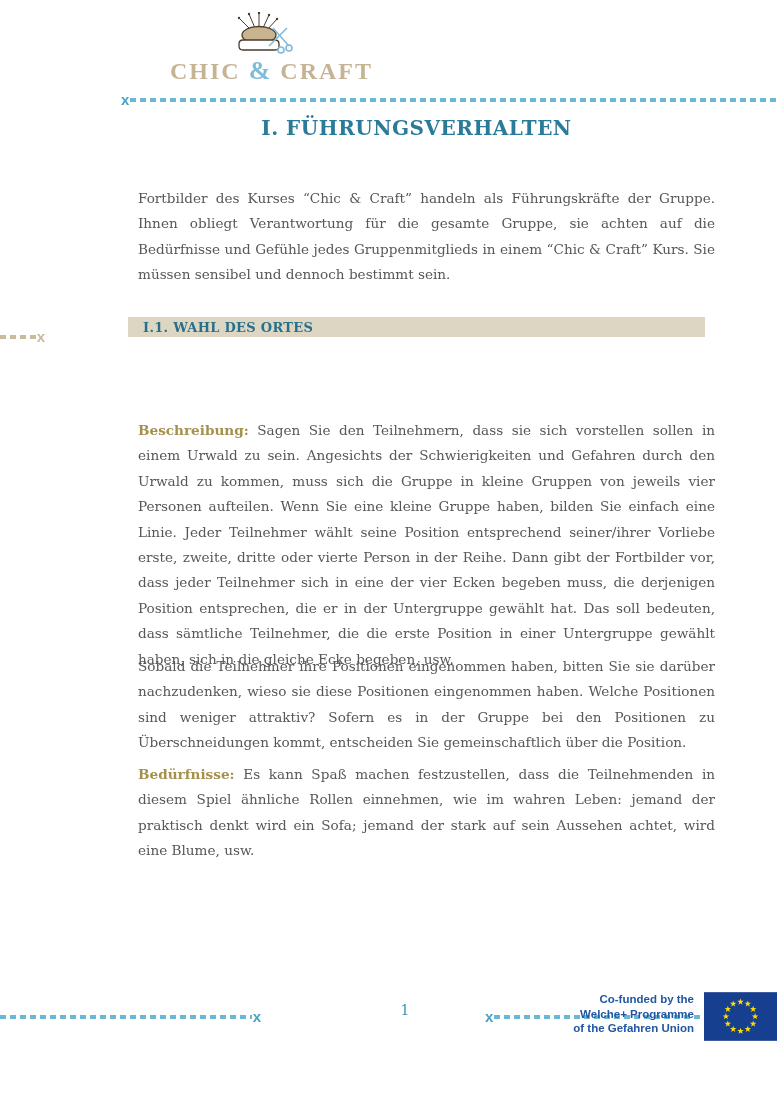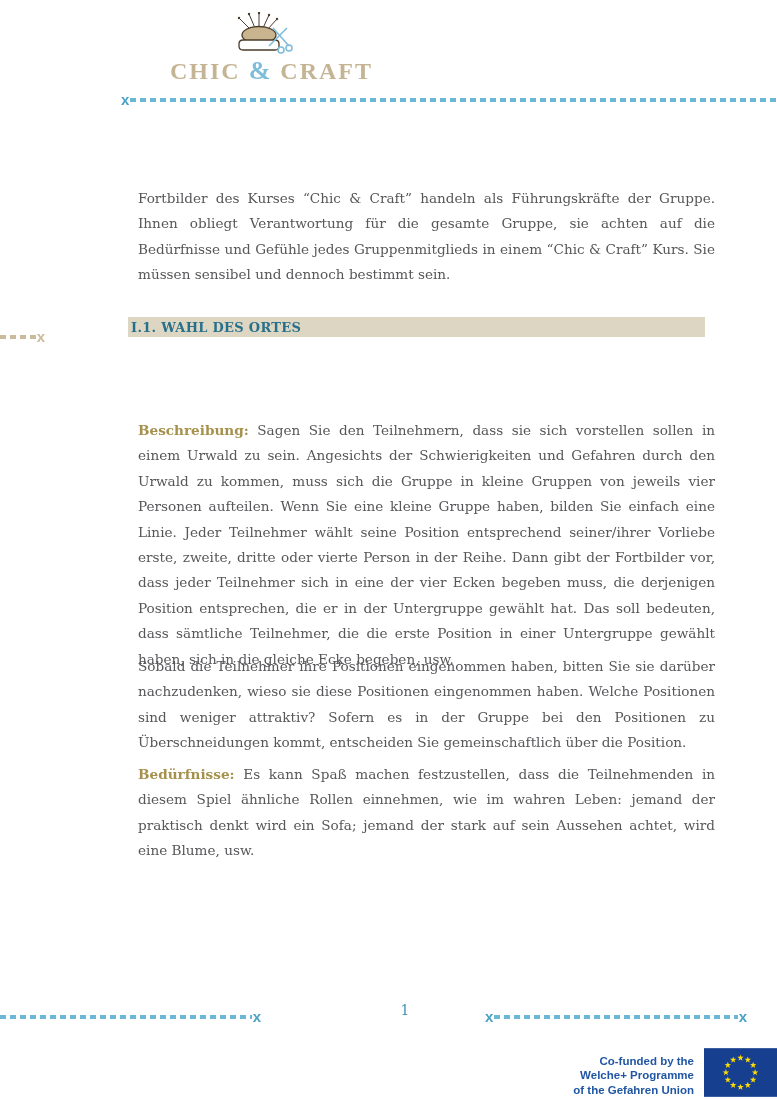--- a/index.html
+++ b/index.html
@@ -58,29 +58,29 @@
   .p-sobald{top:644px;}
   .p-vorschlaege{top:752px;}
 
   .section-bar{
     position:absolute;left:128px;width:577px;top:317px;height:20px;
     background:#dcd6c2;
     display:flex;align-items:center;
   }
   .section-bar .section-heading{
     font-size:13px;font-weight:bold;color:#27708c;
-    letter-spacing:.3px;padding-left:3px;
+    letter-spacing:.3px;padding-left:15px;
   }
 
   
   .page-number{
     position:absolute;left:380px;top:1002px;width:50px;text-align:center;
     font-size:14px;color:#3d93b5;
   }
-  .eu-block{position:absolute;left:540px;top:1048px;width:237px;display:flex;align-items:flex-end;}
+  .eu-block{position:absolute;left:540px;top:992px;width:237px;display:flex;align-items:flex-start;}
   .eu-text{
     flex:1;text-align:right;
     font-family:"Liberation Sans","DejaVu Sans",sans-serif;
     font-size:11.5px;line-height:14.5px;font-weight:bold;color:#2156a5;
     padding-right:10px;white-space:nowrap;
   }
   .eu-flag{width:73px;height:49px;display:block;}
 </style>
 </head>
 <body>
@@ -117,20 +117,21 @@
       </g>
     </svg>
     <div class="logo-text"><span>CHIC</span> <span class="amp">&amp;</span> <span>CRAFT</span></div>
   </div>
 
   <div class="stitch stitch-top">
     <span class="xmark">x</span>
     <span class="dash"></span>
   </div>
 
+  <div class="doc-title">I. FÜHRUNGSVERHALTEN</div>
 
   <p class="para p-intro">Fortbilder des Kurses “Chic &amp; Craft” handeln als Führungskräfte der Gruppe. Ihnen obliegt Verantwortung für die gesamte Gruppe, sie achten auf die Bedürfnisse und Gefühle jedes Gruppenmitglieds in einem “Chic &amp; Craft” Kurs. Sie müssen sensibel und dennoch bestimmt sein.</p>
 
   <div class="stitch stitch-left-margin">
     <span class="dash"></span>
     <span class="xmark">x</span>
   </div>
 
   <div class="section-bar">
     <span class="section-heading">I.1. WAHL DES ORTES</span>

